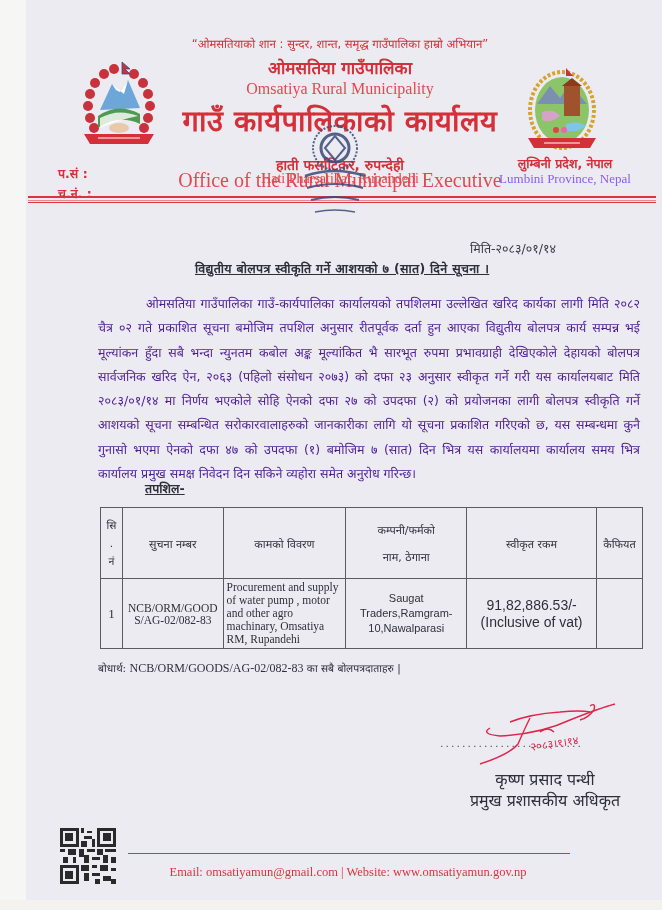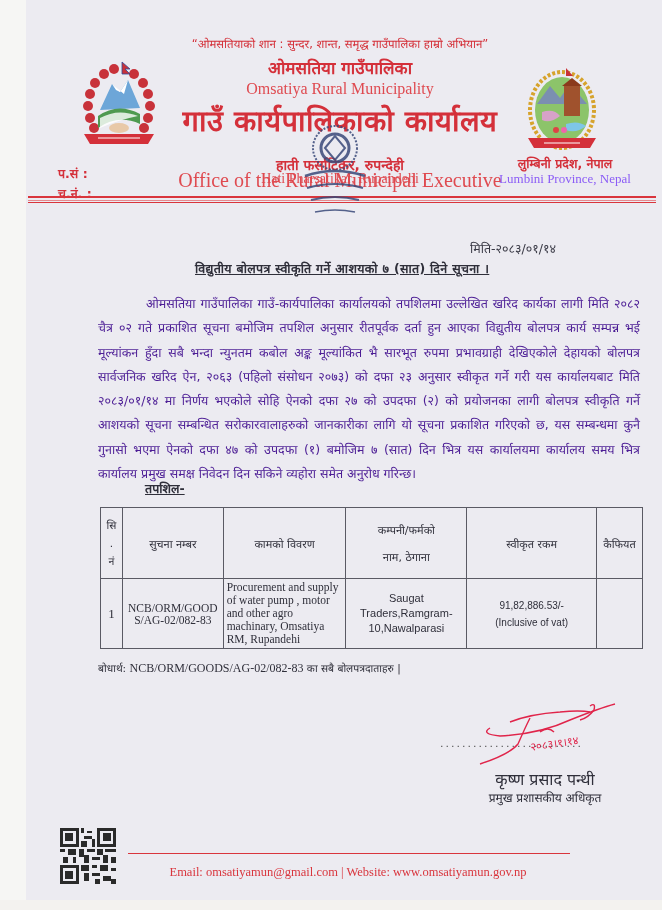--- a/index.html
+++ b/index.html
@@ -44,28 +44,28 @@
     border-collapse: collapse; font-size: 11px; color: #2f2f3a;
   }
   table.details td, table.details th {
     border: 1px solid #5a5a64; padding: 2px 3px; vertical-align: middle; text-align: center; font-weight: normal;
   }
   table.details th { height: 66px; }
   table.details td { height: 50px; }
   .serif { font-family: "Liberation Serif", serif; }
   .left-al { text-align: left !important; margin-left: 14px; }
   .sn-head { font-size: 10.5px; line-height: 18px; }
-  .amount { font-size: 10px; line-height: 17px; }
+  .amount { font-size: 14px; line-height: 17px; }
 
   .cc { left: 98px; top: 661px; font-size: 10.5px; color: #2f2f3a; }
   .cc .serif { font-size: 12px; }
 
   .dots { left: 440px; top: 737px; width: 170px; font-size: 11px; color: #555; letter-spacing: 2px; }
   .signer-name { left: 470px; width: 150px; top: 768px; font-size: 16px; text-align: center; color: #2f2f3a; }
-  .signer-title { left: 460px; width: 170px; top: 789px; font-size: 12px; text-align: center; color: #2f2f3a; }
+  .signer-title { left: 460px; width: 170px; top: 789px; font-size: 16px; text-align: center; color: #2f2f3a; }
 
   .footer-line { left: 128px; top: 853px; width: 442px; height: 1px; background: #d9353d; }
   .footer-text { left: 128px; width: 440px; top: 865px; font-family: "Liberation Serif", serif; font-size: 12.5px; text-align: center; color: #d9353d; }
 
   .qr { left: 60px; top: 828px; width: 56px; height: 56px; }
   .logo-left { left: 78px; top: 58px; width: 82px; height: 100px; }
   .logo-right { left: 520px; top: 64px; width: 84px; height: 100px; }
   .stamp { left: 285px; top: 118px; width: 100px; height: 112px; opacity: 0.85; }
   .signature { left: 470px; top: 698px; width: 150px; height: 72px; }
 </style>

